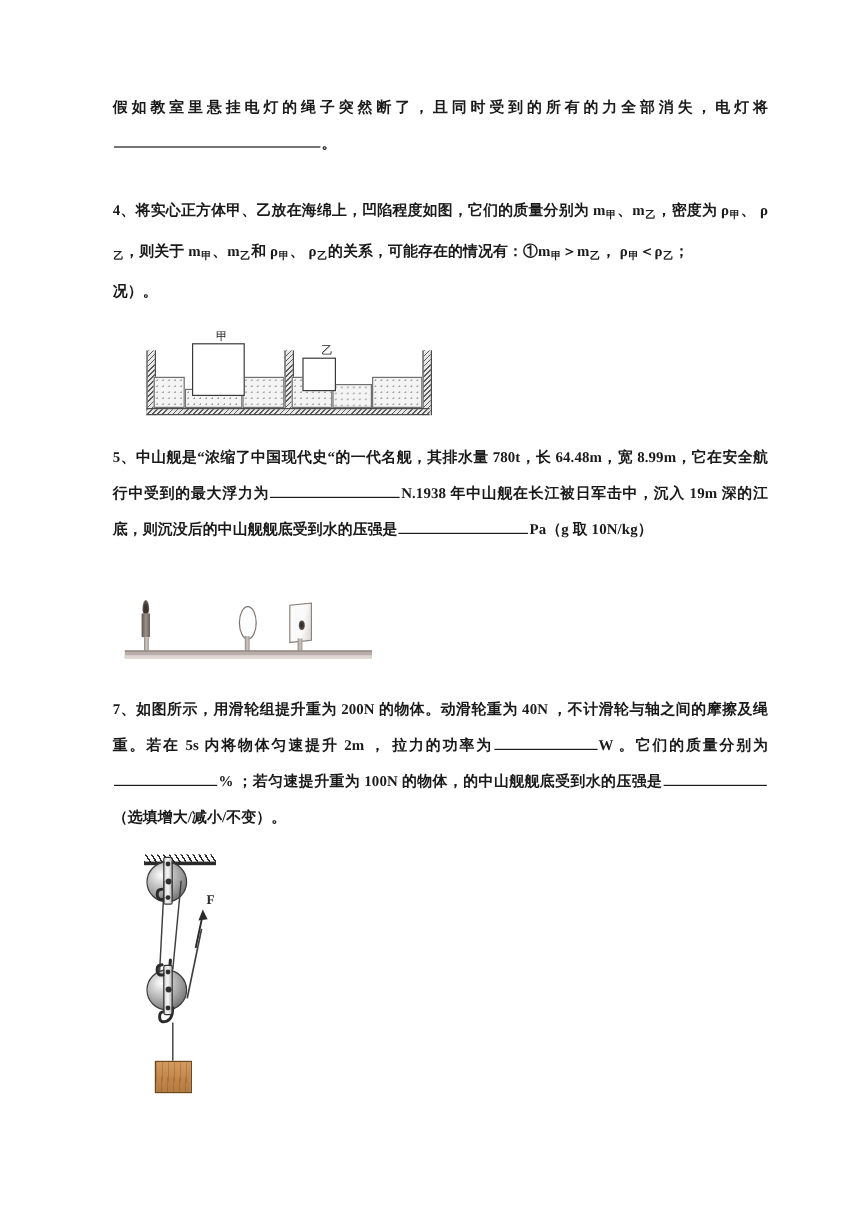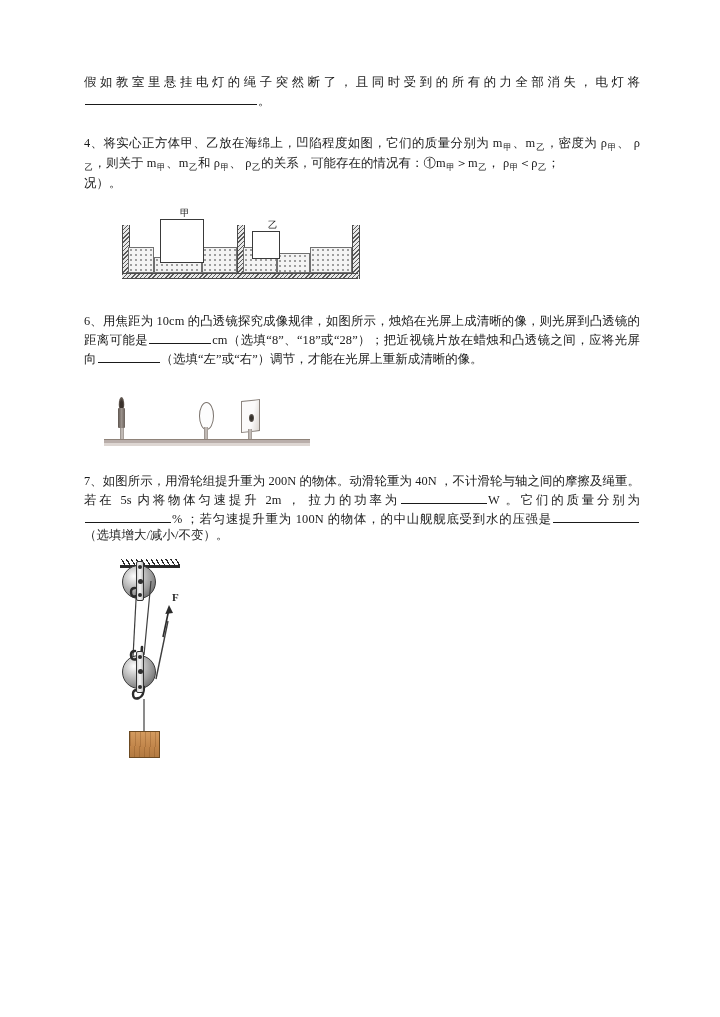--- a/index.html
+++ b/index.html
@@ -23,25 +23,26 @@
     background: #fff;
   }
   .content {
     position: absolute;
     left: 84px;
     top: 74px;
     width: 556px;
   }
   .para {
     font-size: 12.4px;
-    line-height: 16px;
+    line-height: 30px;
     text-align: justify;
     text-justify: inter-ideograph;
-    margin: 0 0 0 0;
+    margin: 0 0 0 10px;
     letter-spacing: 0.1px;
+    font-weight: bold;
   }
   .blk { margin-bottom: 12px; }
   .gap-lg { height: 20px; }
   .gap-md { height: 14px; }
 
   .ul {
     display: inline-block;
     border-bottom: 1px solid #1a1a1a;
     vertical-align: baseline;
     height: 14px;
@@ -281,26 +282,26 @@
         <div class="sponge-fill" style="left:155px; top:28px; width:33px; height:20px;"></div>
         <div class="sponge-fill" style="left:188px; top:22px; width:42px; height:26px;"></div>
       </div>
 
       <div class="blockbox" style="left:38px; top:12px; width:44px; height:44px;"></div>
       <div class="blockbox" style="left:130px; top:24px; width:28px; height:28px;"></div>
     </div>
 
     <div class="gap-lg"></div>
 
+    <div class="para">
+      <span>5、</span><span>中山舰是“浓缩了中国现代史“的一代名舰，其排水量 780t，长 64.48m，宽 8.99m，它在安全航行中</span><span>受到的最大浮力为</span><span class="ul ul-l"></span><span>N.1938 年中山舰在长江被日军击中，沉入 19m 深的江底，则沉没后</span><span>的中山舰舰底受到水的压强是</span><span class="ul ul-l"></span><span>Pa（g 取 10N/kg）</span>
+    </div>
 
     <div class="gap-md"></div>
 
-    <div class="para">
-      <span>6、</span><span>用焦距为 10cm 的凸透镜探究成像规律，如图所示，烛焰在光屏上成清晰的像，则光屏到凸透镜的</span><span>距离可能是</span><span class="ul ul-s"></span><span>cm（选填“8”、“18”或“28”）；把近视镜片放在蜡烛和凸透镜之间，应将光屏</span><span>向</span><span class="ul ul-s"></span><span>（选填“左”或“右”）调节，才能在光屏上重新成清晰的像。</span>
-    </div>
 
     <div class="fig-optics">
 
       <div class="flame" style="left:16px; top:12px;"></div>
       <div class="candle-body" style="left:16px; top:23px;"></div>
       <div class="stand" style="left:17.5px; top:43px; height:13px;"></div>
 
       <div class="lens" style="left:97px; top:17px;"></div>
       <div class="stand" style="left:101.5px; top:42px; height:14px;"></div>
 

